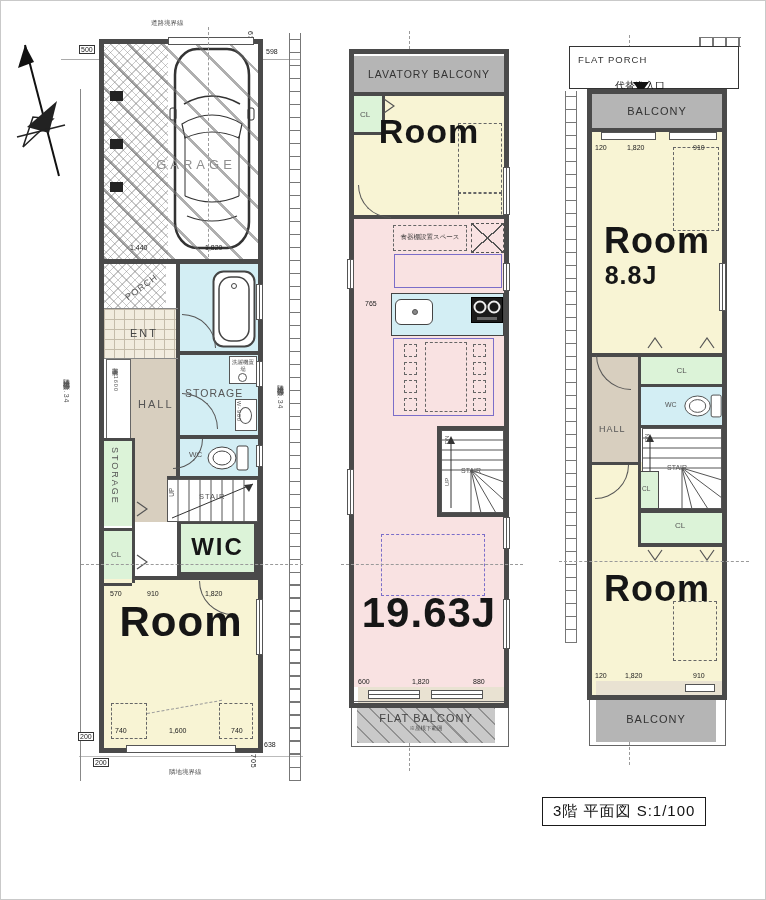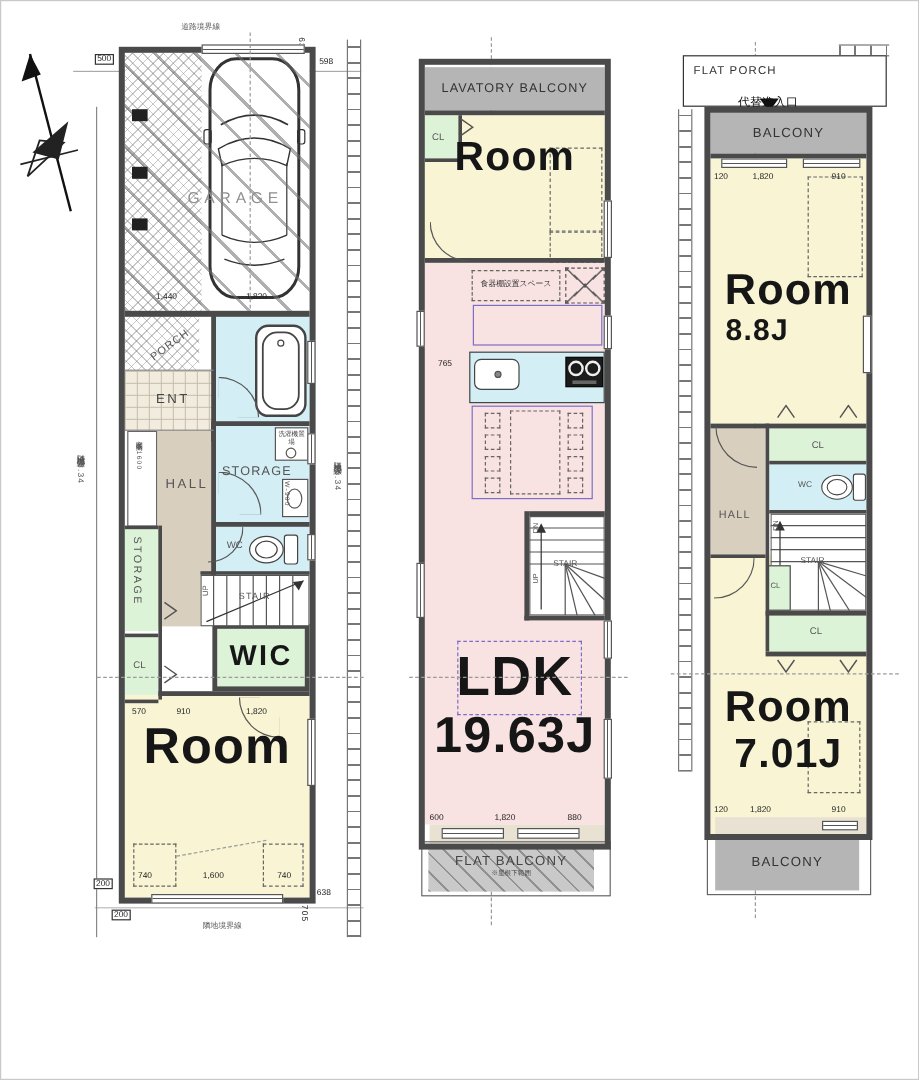--- a/index.html
+++ b/index.html
@@ -279,21 +279,20 @@
       <polyline points="1,1 8,11 15,1" fill="none" stroke="#555" stroke-width="1.2"></polyline>
     </svg>
 
   <div class="lbl" style="left:353px;top:68px;width:150px;text-align:center;font-size:10.5px;color:#333;letter-spacing:1px">LAVATORY BALCONY</div>
   <div class="lbl" style="left:359px;top:110px;font-size:8px;color:#555">CL</div>
   <div class="big" style="left:353px;top:113px;width:150px;font-size:34px">Room</div>
   <div class="dim" style="left:364px;top:299px">765</div>
   <div class="lbl" style="left:442px;top:436px;font-size:6px;color:#555;transform:rotate(-90deg)">DN</div>
   <div class="lbl" style="left:442px;top:478px;font-size:6px;color:#555;transform:rotate(-90deg)">UP</div>
   <div class="lbl" style="left:460px;top:466px;font-size:7px;color:#555">STAIR</div>
-  <div class="big" style="left:353px;top:539px;width:150px;font-size:46px">LDK</div>
   <div class="big" style="left:353px;top:591px;width:150px;font-size:42px">19.63J</div>
   <div class="dim" style="left:357px;top:677px">600</div>
   <div class="dim" style="left:411px;top:677px">1,820</div>
   <div class="dim" style="left:472px;top:677px">880</div>
   <div class="lbl" style="left:356px;top:712px;width:138px;text-align:center;font-size:11px;color:#444;letter-spacing:1px">FLAT BALCONY</div>
   <div class="lbl" style="left:356px;top:725px;width:138px;text-align:center;font-size:5.5px;color:#444">※屋根下範囲</div>
   <div class="dash-h" style="left:340px;top:563px;width:182px"></div>
 
   <div class="dash-v" style="left:628px;top:34px;height:730px"></div>
   <div class="ladder-v" style="left:564px;top:90px;width:12px;height:552px"></div>
@@ -376,21 +375,21 @@
   <div class="big" style="left:591px;top:222px;width:130px;font-size:36px">Room</div>
   <div class="big" style="left:565px;top:262px;width:130px;font-size:25px">8.8J</div>
   <div class="lbl" style="left:640px;top:366px;width:81px;text-align:center;font-size:8px;color:#555">CL</div>
   <div class="lbl" style="left:598px;top:424px;font-size:9px;color:#555;letter-spacing:1px">HALL</div>
   <div class="lbl" style="left:664px;top:400px;font-size:7px;color:#555">WC</div>
   <div class="lbl" style="left:642px;top:434px;font-size:6px;color:#555;transform:rotate(-90deg)">DN</div>
   <div class="lbl" style="left:666px;top:463px;font-size:7px;color:#555">STAIR</div>
   <div class="lbl" style="left:641px;top:485px;font-size:6.5px;color:#555">CL</div>
   <div class="lbl" style="left:637px;top:521px;width:84px;text-align:center;font-size:8px;color:#555">CL</div>
   <div class="big" style="left:591px;top:570px;width:130px;font-size:36px">Room</div>
-  <div class="big" style="left:591px;top:610px;width:130px;font-size:34px">7.01J</div>
   <div class="dim" style="left:594px;top:671px">120</div>
   <div class="dim" style="left:624px;top:671px">1,820</div>
   <div class="dim" style="left:692px;top:671px">910</div>
   <div class="lbl" style="left:595px;top:713px;width:120px;text-align:center;font-size:11px;color:#333;letter-spacing:1px">BALCONY</div>
   <div class="dash-h" style="left:558px;top:560px;width:190px"></div>
 
+  <div class="caption" style="left:541px;top:796px">3階 平面図 S:1/100</div>
 
 </div>
 
 </body></html>

